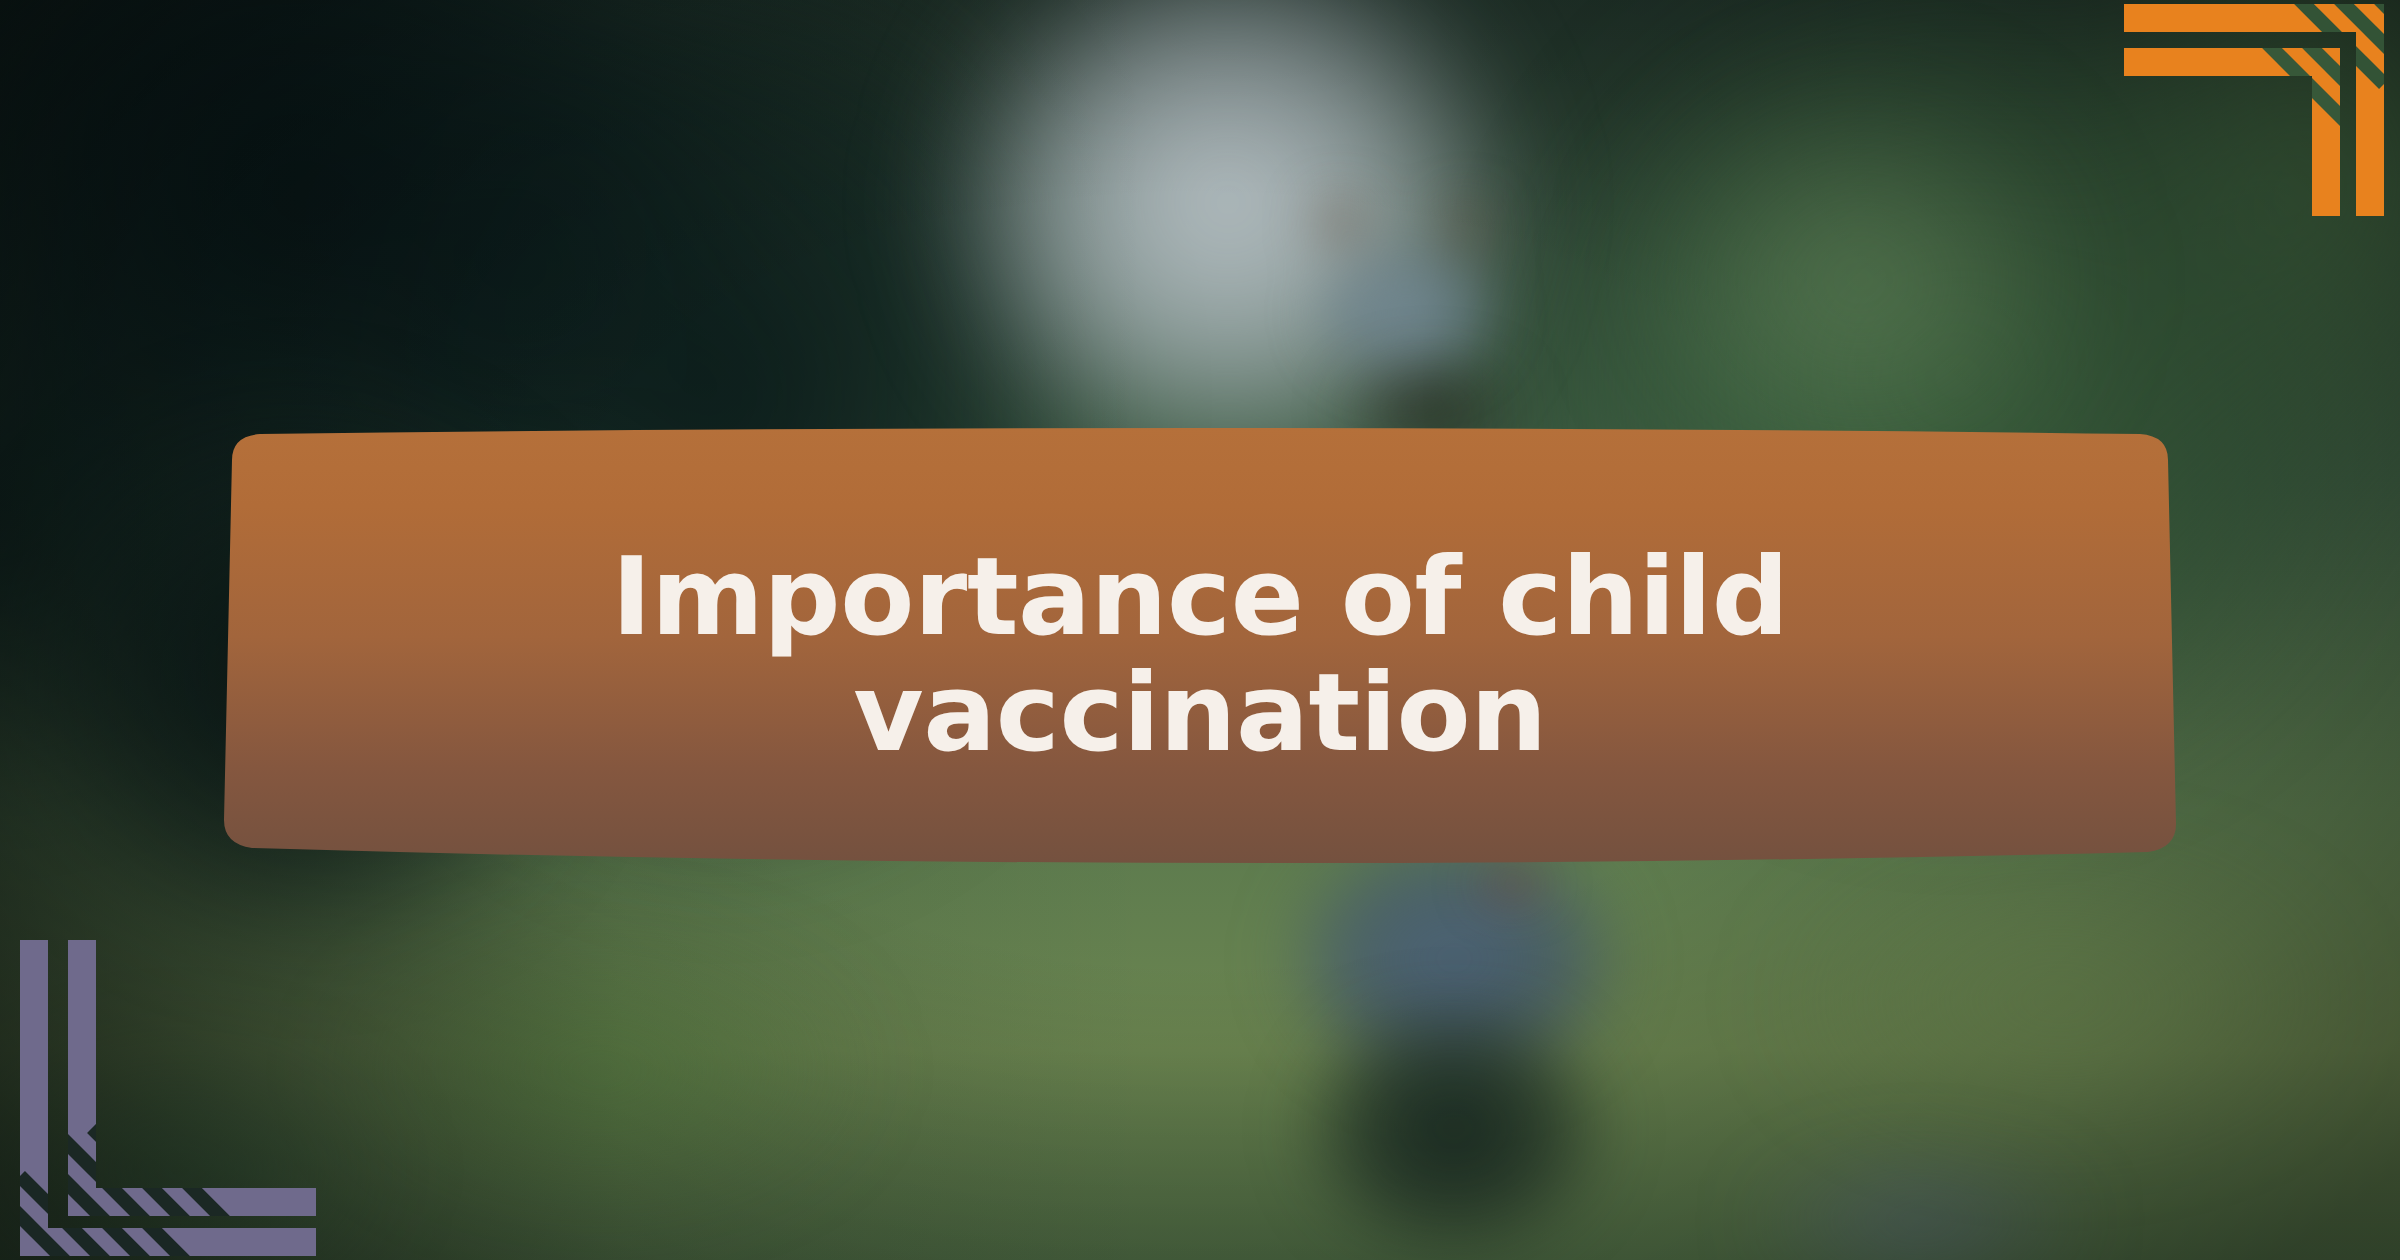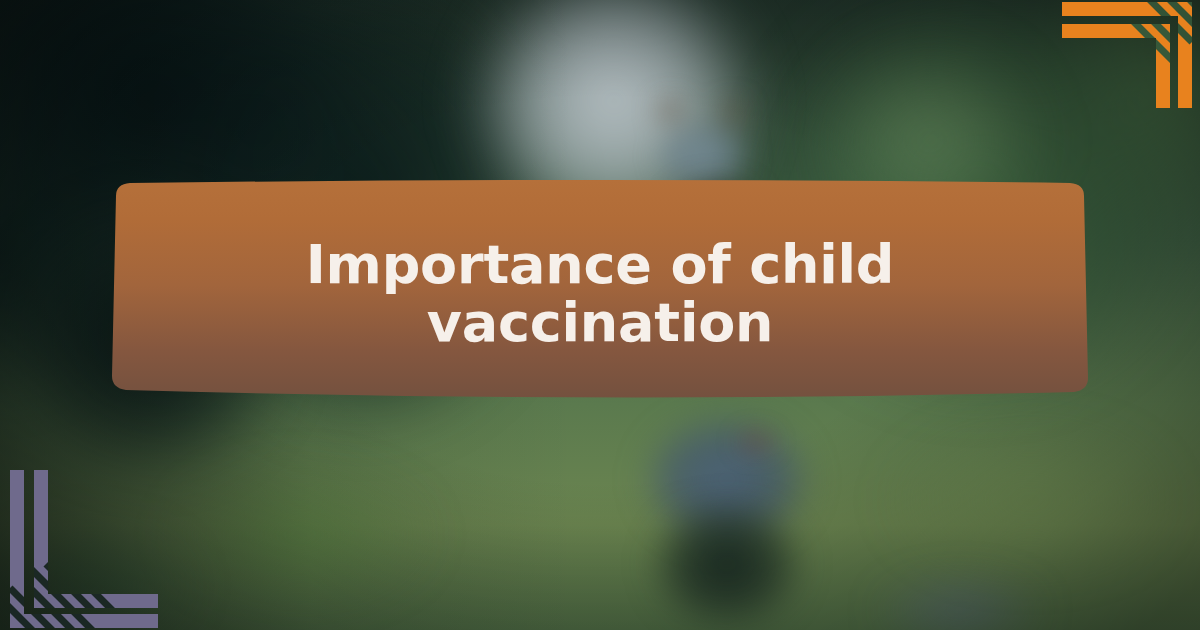--- a/index.html
+++ b/index.html
@@ -235,21 +235,21 @@
   .ornament svg {
     display: block;
     width: 100%;
     height: 100%;
   }
 
   
   .banner-wrap {
     position: absolute;
     left: 98px;
-    top: 180px;
+    top: 214px;
     width: 1004px;
     height: 228px;
   }
 
   .banner-svg {
     position: absolute;
     inset: 0;
     width: 100%;
     height: 100%;
   }

